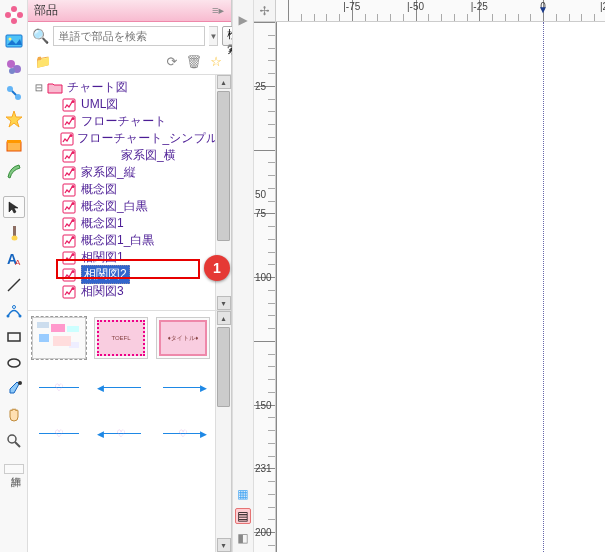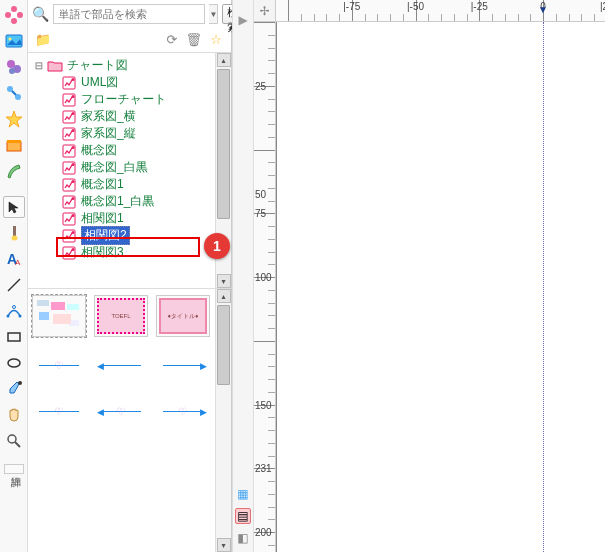--- a/index.html
+++ b/index.html
@@ -23,21 +23,21 @@
 .action-row .ico { width: 18px; height: 18px; display: inline-flex; align-items: center; justify-content: center; font-size: 13px; cursor: pointer; color: #888; border: 1px solid transparent; }
 .tree-wrap { flex: 0 0 236px; border-bottom: 1px solid #ddd; display: flex; }
 .tree { flex: 1; overflow: hidden; padding: 4px 2px; }
 .tree-scroll { width: 16px; background: #f0f0f0; border-left: 1px solid #ddd; display: flex; flex-direction: column; align-items: center; }
 .scroll-arrow { width: 14px; height: 14px; background: #e4e4e4; border: 1px solid #bbb; font-size: 8px; display: flex; align-items: center; justify-content: center; cursor: pointer; color: #555; }
 .scroll-track { flex: 1; background: #f4f4f4; width: 100%; position: relative; }
 .scroll-thumb { position: absolute; left: 1px; right: 1px; background: #ccc; border: 1px solid #aaa; border-radius: 1px; }
 .tree-row { display: flex; align-items: center; height: 17px; white-space: nowrap; cursor: pointer; }
 .tree-row .expand { width: 14px; text-align: center; color: #666; font-size: 10px; }
 .tree-row .nicon { width: 18px; height: 14px; display: inline-flex; align-items: center; justify-content: center; margin-right: 3px; }
-.tree-row .label { font-size: 12px; color: #15803d; }
+.tree-row .label { font-size: 12px; color: #4c1d95; }
 .tree-row.selected { }
 .tree-row.selected .label { background: #3366cc; color: #fff; border: 1px dotted #88a; padding: 0 2px; }
 .folder-icon svg { width: 16px; height: 12px; }
 .doc-icon svg { width: 14px; height: 14px; }
 .highlight-box { border: 2px solid #e70000; position: absolute; pointer-events: none; }
 .callout { position: absolute; width: 26px; height: 26px; background: #e53935; border-radius: 50%; color: #fff; display: flex; align-items: center; justify-content: center; font-size: 14px; font-weight: bold; box-shadow: 0 1px 3px rgba(0,0,0,0.4); pointer-events: none; }
 .preview-wrap { flex: 1; display: flex; }
 .preview { flex: 1; background: #fff; padding: 6px 4px; overflow: hidden; }
 .preview-grid { display: flex; flex-wrap: wrap; gap: 8px; }
 .thumb { width: 54px; height: 42px; border: 1px solid #ccc; display: flex; align-items: center; justify-content: center; cursor: pointer; background: #fafafa; position: relative; }
@@ -185,20 +185,26 @@
   <div class="tool-btn">
     <svg width="16" height="16" viewBox="0 0 16 16">
         <circle cx="6" cy="6" r="4" fill="none" stroke="#555" stroke-width="1.5"></circle>
         <line x1="9" y1="9" x2="14" y2="14" stroke="#555" stroke-width="2"></line>
       </svg>
   </div>
   <div class="details-btn">詳細</div>
 </div>
 
 <div class="panel">
+  <div class="panel-header">
+    <span class="panel-title">部品</span>
+    <div class="header-icons">
+      <span class="small-icon">≡▸</span>
+    </div>
+  </div>
   <div class="search-row">
     <span class="search-icon-box">🔍</span>
     <input class="search-input" placeholder="単語で部品を検索" style="">
     <span class="search-dd">▼</span>
     <button class="search-btn">検索</button>
   </div>
   <div class="action-row">
     <span class="ico" style="color:#d4a017;">📁</span>
     <span class="spacer"></span>
     <span class="ico">⟳</span>
@@ -233,20 +239,30 @@
               <span class="nicon doc-icon">
                 <svg viewBox="0 0 14 14">
                   <rect x="1" y="1" width="12" height="12" rx="1" fill="#fff" stroke="#e91e63"></rect>
                   <path d="M3 10 L5 7 L7 9 L10 4" fill="none" stroke="#e91e63" stroke-width="1.3"></path>
                   <circle cx="11" cy="3.5" r="1.5" fill="#e91e63"></circle>
                 </svg>
               </span>
               <span class="label">フローチャート</span>
             </div>
             <div class="tree-row" style="padding-left: 30px;">
+              <span class="nicon doc-icon">
+                <svg viewBox="0 0 14 14">
+                  <rect x="1" y="1" width="12" height="12" rx="1" fill="#fff" stroke="#e91e63"></rect>
+                  <path d="M3 10 L5 7 L7 9 L10 4" fill="none" stroke="#e91e63" stroke-width="1.3"></path>
+                  <circle cx="11" cy="3.5" r="1.5" fill="#e91e63"></circle>
+                </svg>
+              </span>
+              <span class="label">フローチャート_シンプル</span>
+            </div>
+            <div class="tree-row" style="padding-left: 30px; gap: 40px;">
               <span class="nicon doc-icon">
                 <svg viewBox="0 0 14 14">
                   <rect x="1" y="1" width="12" height="12" rx="1" fill="#fff" stroke="#e91e63"></rect>
                   <path d="M3 10 L5 7 L7 9 L10 4" fill="none" stroke="#e91e63" stroke-width="1.3"></path>
                   <circle cx="11" cy="3.5" r="1.5" fill="#e91e63"></circle>
                 </svg>
               </span>
               <span class="label">家系図_横</span>
             </div>
             <div class="tree-row" style="padding-left: 30px;">

